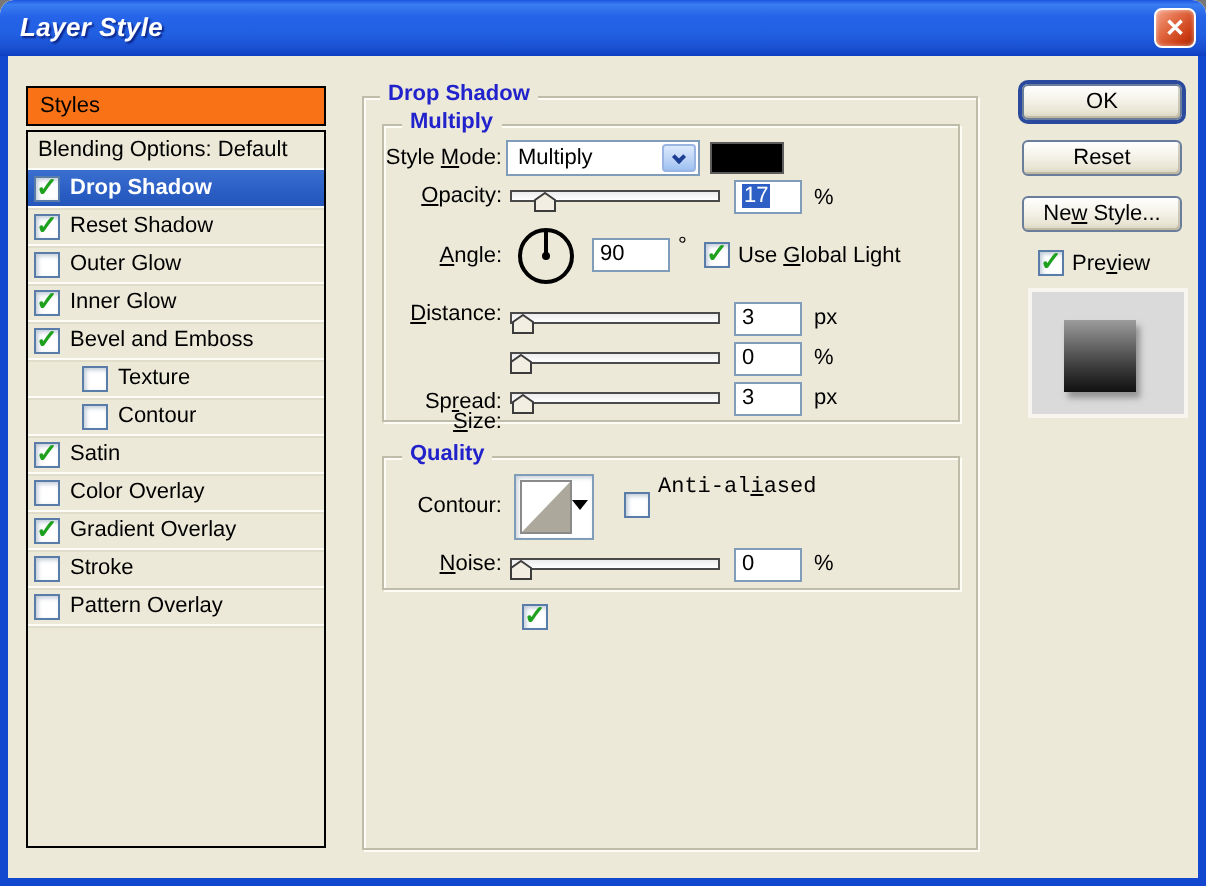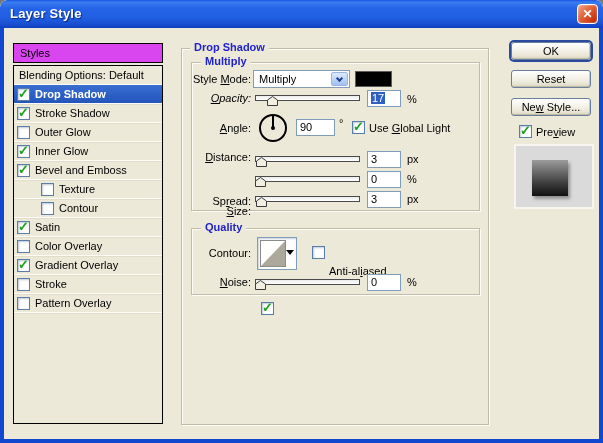--- a/index.html
+++ b/index.html
@@ -4,31 +4,31 @@
 <style>
   html,body{margin:0;padding:0;background:#777;}
   *{box-sizing:border-box;}
   .window{position:relative;width:603px;height:443px;font-family:"Liberation Sans",sans-serif;
     font-size:11px;color:#000;background:#ece9d8;overflow:hidden;border-radius:7px 7px 0 0;}
   
   .titlebar{position:absolute;left:0;top:0;width:603px;height:28px;
     background:linear-gradient(180deg,#1b55e2 0%,#3a7df0 8%,#2563e8 30%,#2160e2 60%,#1a50d2 85%,#0d3fc0 100%);
     border-radius:7px 7px 0 0;}
   .title-text{position:absolute;left:10px;top:6px;color:#fff;font-size:13px;font-weight:bold;
-    text-shadow:1px 1px 1px rgba(0,0,80,.6);letter-spacing:.2px;}
+    text-shadow:1px 1px 1px rgba(0,0,80,.6);letter-spacing:.2px;font-style:italic;}
   .close-btn{position:absolute;left:577px;top:4px;width:21px;height:20px;border:1px solid #fff;
     border-radius:4px;background:linear-gradient(135deg,#f4a489 0%,#e4704a 35%,#cc3d14 75%,#a52700 100%);
     color:#fff;font-weight:bold;font-size:12px;text-align:center;line-height:18px;
     box-shadow:inset 0 0 2px rgba(255,255,255,.6);cursor:pointer;}
   .b-left{position:absolute;left:0;top:28px;width:4px;height:411px;background:#1148cf;}
   .b-right{position:absolute;left:599px;top:28px;width:4px;height:411px;background:#1148cf;}
   .b-bottom{position:absolute;left:0;top:439px;width:603px;height:4px;background:#1148cf;}
   
   .styles-header{position:absolute;left:13px;top:43px;width:150px;height:20px;border:1px solid #000;
-    background:#d946ef;line-height:18px;padding-left:6px;}
+    background:#f97316;line-height:18px;padding-left:6px;}
   .styles-list{position:absolute;left:13px;top:65px;width:150px;height:359px;border:1px solid #000;background:#ece9d8;}
   .row{position:relative;height:19px;border-bottom:1px solid #fdfcf6;box-shadow:0 1px 0 rgba(170,165,145,.18);
     display:flex;align-items:center;padding-left:3px;cursor:pointer;}
   .row .row-label{margin-left:5px;white-space:nowrap;}
   .row.nochk{padding-left:5px;}
   .row.indent{padding-left:27px;}
   .row.sel{background:linear-gradient(180deg,#3a6fd0,#2b5ec4 60%,#2456ba);}
   .row.sel .row-label{color:#fff;font-weight:bold;}
   
   .cb{width:13px;height:13px;background:#fff;border:1px solid #5a7ca8;flex:0 0 13px;
@@ -97,21 +97,21 @@
     <div class="row sel">
       <span class="cb on">
           <span class="tick">✓</span>
         </span>
       <span class="row-label">Drop Shadow</span>
     </div>
     <div class="row">
       <span class="cb on">
           <span class="tick">✓</span>
         </span>
-      <span class="row-label">Stroke Shadow</span>
+      <span class="row-label">Reset Shadow</span>
     </div>
     <div class="row">
       <span class="cb"></span>
       <span class="row-label">Outer Glow</span>
     </div>
     <div class="row">
       <span class="cb on">
           <span class="tick">✓</span>
         </span>
       <span class="row-label">Inner Glow</span>
@@ -164,21 +164,21 @@
 
   <span class="lbl" style="left:170px;top:73px;"><span>Style </span><u>M</u><span>ode:</span></span>
   <div class="dd" style="left:253px;top:70px;width:97px;height:18px;">
     <span>Multiply</span>
     <span class="dd-btn">
         <span class="chev"></span>
       </span>
   </div>
   <div class="swatch" style="left:355px;top:71px;width:37px;height:16px;background:#000;"></div>
 
-  <span class="lbl" style="left:170px;top:92px;font-style:italic;"><span></span><u>O</u><span>pacity:</span></span>
+  <span class="lbl" style="left:170px;top:92px;"><span></span><u>O</u><span>pacity:</span></span>
   <div class="track" style="left:255px;top:95px;"></div>
   <span class="thumb" style="left:267px;top:96px;"><svg width="11" height="10">
         <polygon points="5.5,0.5 10.5,4 10.5,9.5 0.5,9.5 0.5,4" fill="#f2efe2" stroke="#3c3c3c" stroke-width="1"></polygon>
       </svg></span>
   <div class="field" style="left:367px;top:90px;"><span class="sel-text">17</span></div>
   <span class="unit" style="left:407px;top:93px;">%</span>
 
   <span class="lbl" style="left:170px;top:122px;"><span></span><u>A</u><span>ngle:</span></span>
   <div class="dial" style="left:259px;top:114px;">
     <span class="needle"></span>
@@ -219,21 +219,21 @@
   <span class="group-label" style="left:201px;top:221px;">Quality</span>
 
   <span class="lbl" style="left:170px;top:247px;"><span>Contour:</span><u></u><span></span></span>
   <div class="contour-w" style="left:257px;top:237px;">
     <span class="contour-thumb">
         <span class="contour-tri"></span>
       </span>
     <span class="contour-arrow"></span>
   </div>
   <span class="cb" style="position:absolute;left:312px;top:246px;"></span>
-  <span class="chk-label" style="left:329px;top:265px;"><span>Anti-al</span><u>i</u><span>ased</span></span>
+  <span class="chk-label" style="left:329px;top:238px;font-family:Liberation Mono, monospace;"><span>Anti-al</span><u>i</u><span>ased</span></span>
 
   <span class="lbl" style="left:170px;top:276px;"><span></span><u>N</u><span>oise:</span></span>
   <div class="track" style="left:255px;top:279px;"></div>
   <span class="thumb" style="left:255px;top:280px;"><svg width="11" height="10">
         <polygon points="5.5,0.5 10.5,4 10.5,9.5 0.5,9.5 0.5,4" fill="#f2efe2" stroke="#3c3c3c" stroke-width="1"></polygon>
       </svg></span>
   <div class="field" style="left:367px;top:274px;"><span>0</span></div>
   <span class="unit" style="left:407px;top:276px;">%</span>
 
   <span class="cb on" style="position:absolute;left:261px;top:302px;">

